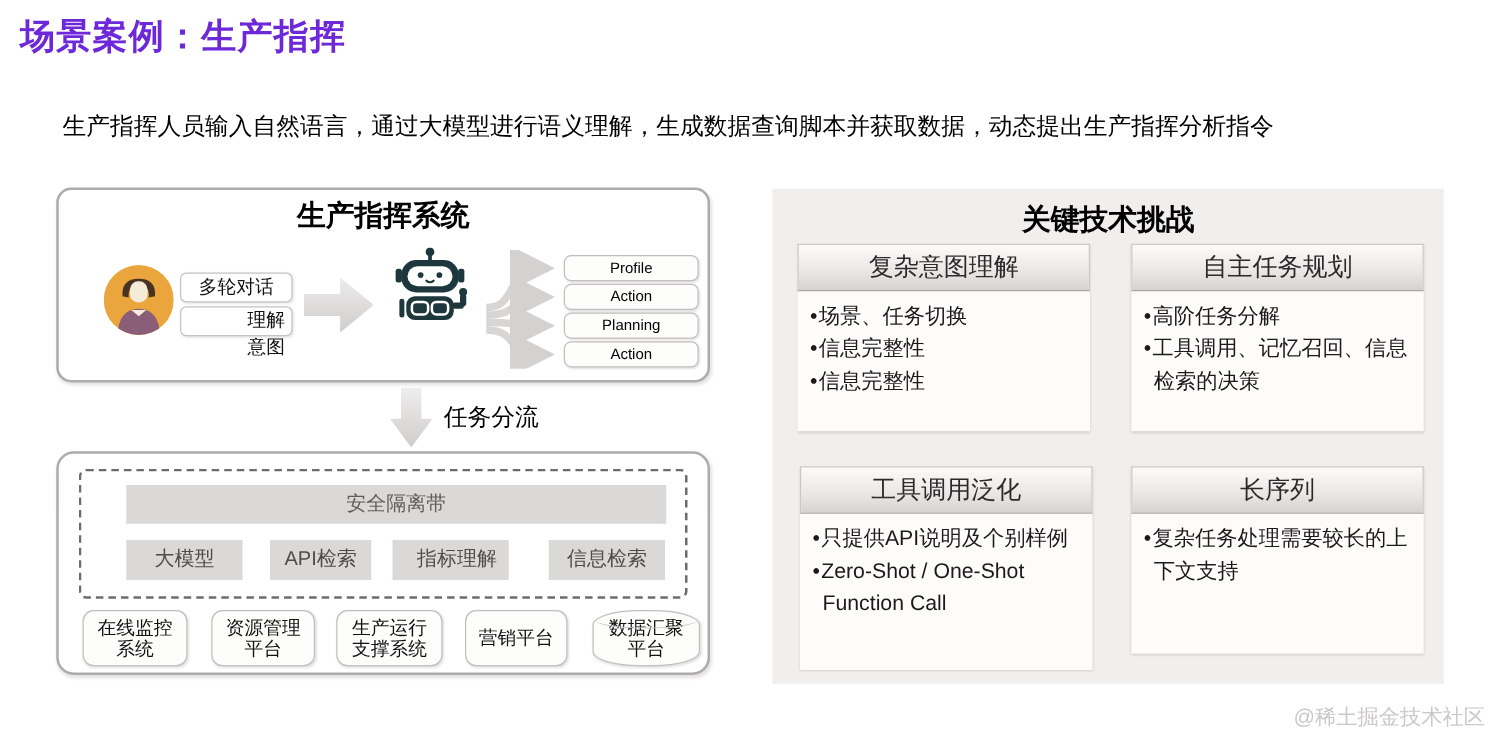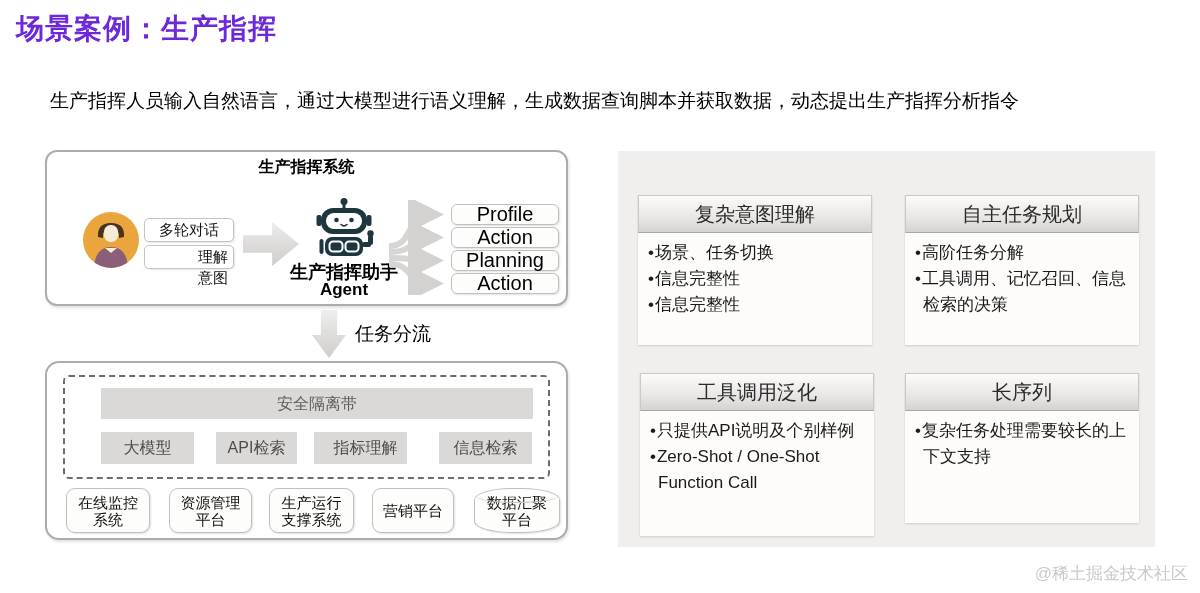--- a/index.html
+++ b/index.html
@@ -9,39 +9,39 @@
 
   
   .page-title { position:absolute; left:16px; top:10px; font-size:28px; font-weight:bold; color:#6d28d9; letter-spacing:1px; }
   .page-subtitle { position:absolute; left:50px; top:88px; width:1120px; font-size:19px; color:#000; }
 
   
   .sys-box { position:absolute; left:45px; top:150px; width:523px; height:156px;
              background:#fff; border:2px solid #aeaca9; border-radius:12px;
              box-shadow:1px 2px 3px rgba(0,0,0,.12); }
   .sys-title { position:absolute; left:0; top:5px; width:100%; text-align:center;
-               font-size:16px; font-weight:bold; color:#000; }
+               font-size:23px; font-weight:bold; color:#000; }
   .avatar-wrap { position:absolute; left:36px; top:60px; width:56px; height:56px; }
   .operator-label { position:absolute; left:2px; top:108px; width:124px; text-align:center;
                     font-weight:bold; font-size:17px; line-height:19px; color:#000; }
   .tag { position:absolute; left:97px; width:90px; height:24px; background:#fff;
          border:1.5px solid #c6c4c2; border-radius:5px; text-align:center;
          font-size:15px; line-height:21px; color:#111; box-shadow:1px 1px 2px rgba(0,0,0,.1); }
   .tag-1 { top:66px; } .tag-2 { top:93px;padding-left:48px; }
   .big-arrow-right { position:absolute; left:196px; top:70px; width:56px; height:44px;
         background:linear-gradient(180deg,#ececec,#cfcdcb);
         clip-path:polygon(0% 30%, 52% 30%, 52% 0%, 100% 50%, 52% 100%, 52% 70%, 0% 70%); }
   .robot-wrap { position:absolute; left:265px; top:46px; width:64px; height:62px; }
   .agent-label { position:absolute; left:217px; top:111px; width:160px; text-align:center; color:#000; }
   .agent-label .l1 { font-size:18px; font-weight:bold; line-height:18px; }
   .agent-label .l2 { font-size:17px; font-weight:bold; line-height:17px; }
   .connectors { position:absolute; left:340px; top:48px; }
   .out-box { position:absolute; left:404px; width:108px; height:21px; background:#fdfdfc;
              border:1.5px solid #c2c0be; border-radius:6px; text-align:center;
-             font-size:20px; line-height:18px; color:#000; box-shadow:1px 1px 2px rgba(0,0,0,.12); }
+             font-size:12px; line-height:18px; color:#000; box-shadow:1px 1px 2px rgba(0,0,0,.12); }
   .out-0 { top:52px; } .out-1 { top:75px; } .out-2 { top:98px; } .out-3 { top:121px; }
 
   
   .flow-arrow { position:absolute; left:312px; top:310px; width:34px; height:48px;
         background:linear-gradient(180deg,#eeeeee,#cfcdcb);
         clip-path:polygon(26% 0%, 74% 0%, 74% 52%, 100% 52%, 50% 100%, 0% 52%, 26% 52%); }
   .flow-label { position:absolute; left:355px; top:321px; font-size:19px; color:#000; }
 
   
   .plat-box { position:absolute; left:45px; top:361px; width:523px; height:179px;
@@ -137,24 +137,20 @@
           <circle cx="58.5" cy="35.5" r="3.2"></circle>
           <rect x="7.5" y="41" width="4" height="15" rx="2"></rect>
         </g>
         <path d="M29 26.5 q3 2.6 6 0" stroke="#1E373D" stroke-width="1.6" fill="none" stroke-linecap="round"></path>
         <g fill="none" stroke="#FFF" stroke-width="2">
           <rect x="17.5" y="43.5" width="13" height="10" rx="3.5"></rect>
           <rect x="33.5" y="43.5" width="13" height="10" rx="3.5"></rect>
         </g>
       </svg>
     </div>
-    <div class="agent-label">
-      <div class="l1">生产指挥助手</div>
-      <div class="l2">Agent</div>
-    </div>
 
     <svg class="connectors" width="64" height="95" viewBox="0 0 64 95">
       <defs>
         <marker id="ah" markerWidth="6" markerHeight="6" refX="4.5" refY="3" orient="auto">
           <path d="M0 0 L6 3 L0 6 z" fill="#d4d2d0"></path>
         </marker>
       </defs>
       <g fill="none" stroke="#d8d6d4" stroke-width="6" marker-end="url(#ah)">
         <path d="M2 46 C 28 46, 16 14.5, 48 14.5"></path>
         <path d="M2 52 C 30 52, 20 37.5, 48 37.5"></path>
@@ -197,20 +193,21 @@
       <span>营销平台</span>
       <span></span>
     </div>
     <div class="sysline sys-4">
       <span>数据汇聚</span>
       <span>平台</span>
     </div>
   </div>
 
   <div class="panel">
+    <div class="panel-title">关键技术挑战</div>
 
     <div class="card card-0">
       <div class="card-header">复杂意图理解</div>
       <ul class="card-body">
         <li>场景、任务切换</li>
         <li>信息完整性</li>
         <li>信息完整性</li>
       </ul>
     </div>
 

